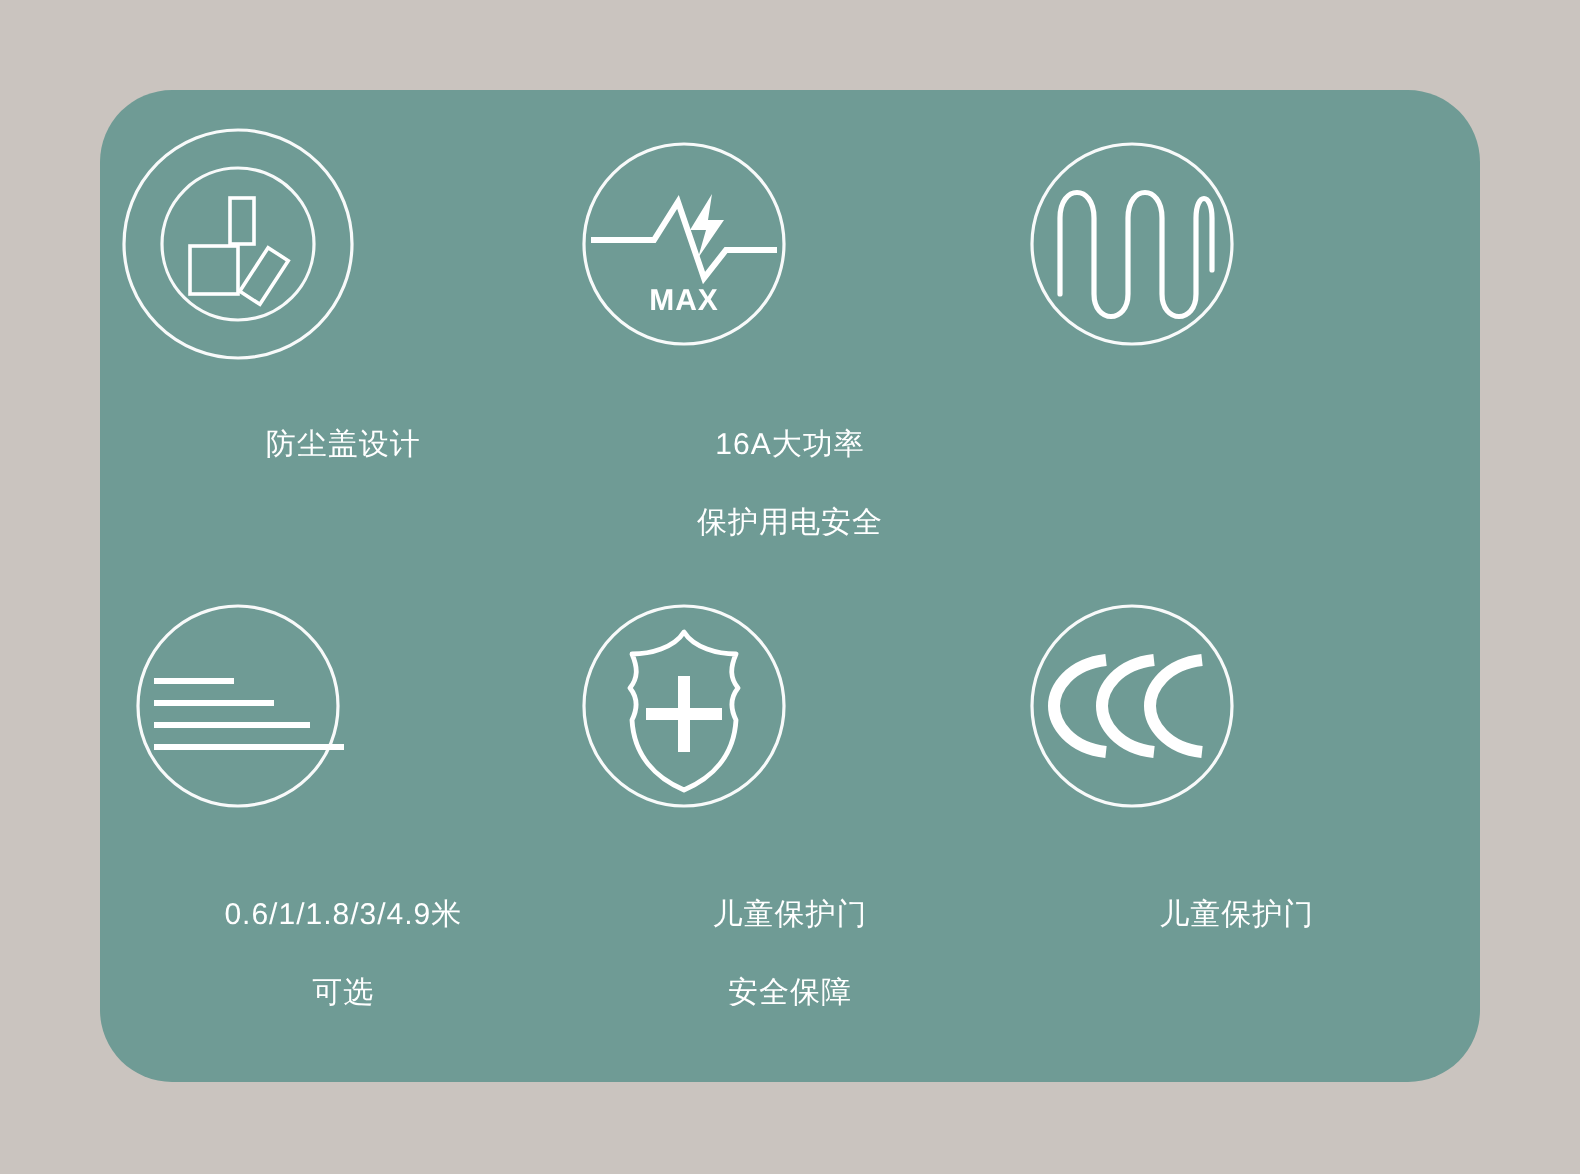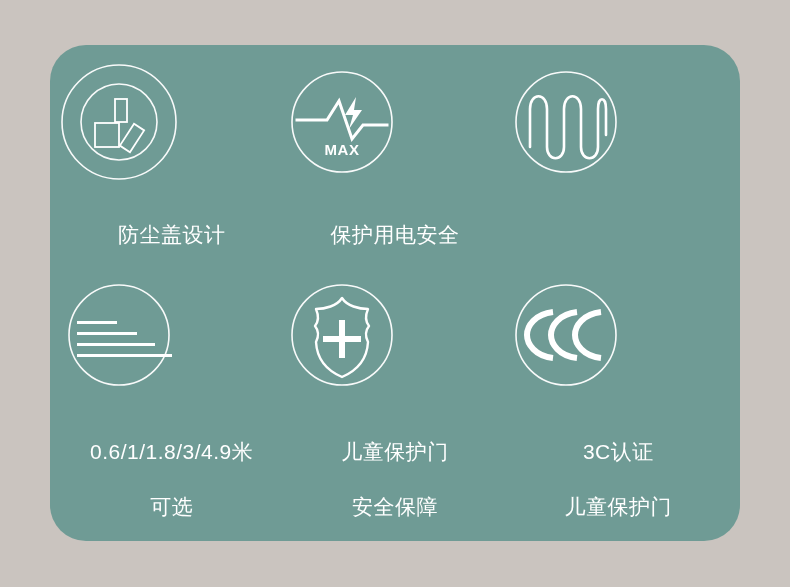--- a/index.html
+++ b/index.html
@@ -53,21 +53,21 @@
   }
   .icon-wrap svg {
     display: block;
     width: 118px;
     height: 118px;
   }
   .caption {
     margin-top: 12px;
     text-align: center;
     color: #ffffff;
-    font-size: 21px;
+    font-size: 15px;
     line-height: 1.32;
     letter-spacing: 0.5px;
     white-space: pre-line;
     font-weight: 400;
   }
   .caption .line {
     display: block;
   }
   
   .row-bottom .caption {
@@ -106,20 +106,21 @@
       <div class="feature row-top">
         <div class="icon-wrap">
           <svg viewBox="0 0 118 118" xmlns="http://www.w3.org/2000/svg">
             <circle cx="59" cy="59" r="50" fill="none" stroke="#ffffff" stroke-width="1.6" opacity="0.95"></circle>
             <path d="M14 57 L44 57 L56 38 L69 76 L80 62 L104 62" fill="none" stroke="#ffffff" stroke-width="3" stroke-linecap="square" stroke-linejoin="miter"></path>
             <path d="M73 34 L62 52 L70 52 L66 66 L79 47 L71 47 Z" fill="#ffffff"></path>
             <text class="max-text" x="59" y="92" text-anchor="middle">MAX</text>
           </svg>
         </div>
         <div class="caption">
+          <span class="line">16A大功率</span>
           <span class="line">保护用电安全</span>
         </div>
       </div>
 
       <div class="feature row-top">
         <div class="icon-wrap">
           <svg viewBox="0 0 118 118" xmlns="http://www.w3.org/2000/svg">
             <circle cx="59" cy="59" r="50" fill="none" stroke="#ffffff" stroke-width="1.6" opacity="0.95"></circle>
             <path d="M23 84 L23 46 C23 29 40 29 40 46 L40 84 C40 99 57 99 57 84 L57 46 C57 29 74 29 74 46 L74 84 C74 99 91 99 91 84 L91 46 C91 33 99 33 99 46 L99 72" fill="none" stroke="#ffffff" stroke-width="2.6" stroke-linecap="round"></path>
           </svg>
@@ -160,20 +161,19 @@
       <div class="feature row-bottom">
         <div class="icon-wrap">
           <svg viewBox="0 0 118 118" xmlns="http://www.w3.org/2000/svg">
             <circle cx="59" cy="59" r="50" fill="none" stroke="#ffffff" stroke-width="1.6" opacity="0.95"></circle>
             <path d="M46 36 C28 38 20 50 20 59 C20 68 28 80 46 82" fill="none" stroke="#ffffff" stroke-width="6" stroke-linecap="butt"></path>
             <path d="M70 36 C52 38 44 50 44 59 C44 68 52 80 70 82" fill="none" stroke="#ffffff" stroke-width="6" stroke-linecap="butt"></path>
             <path d="M94 36 C76 38 68 50 68 59 C68 68 76 80 94 82" fill="none" stroke="#ffffff" stroke-width="6" stroke-linecap="butt"></path>
           </svg>
         </div>
         <div class="caption">
-          <span class="line">3C认证</span>
           <span class="line">儿童保护门</span>
         </div>
       </div>
 
     </div>
   </div>
 </div>
 
 </body></html>

